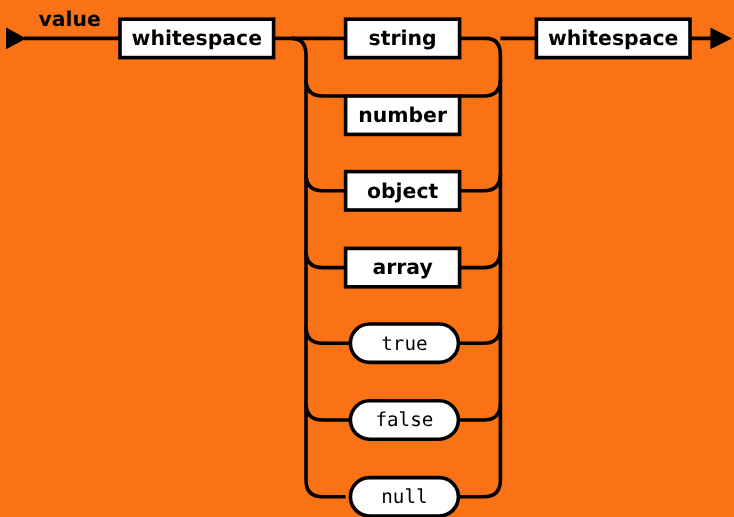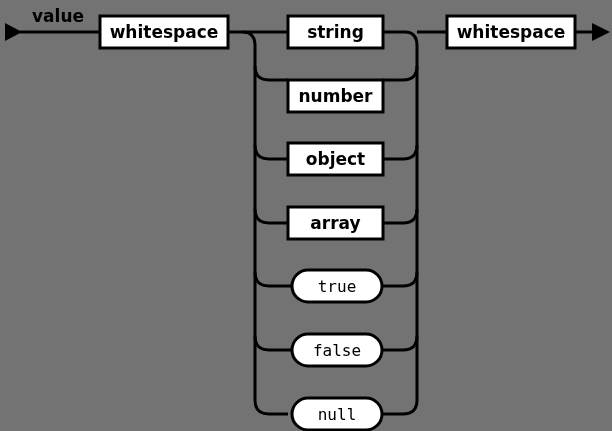--- a/index.html
+++ b/index.html
@@ -4,21 +4,21 @@
 <style>
   html, body {
     margin: 0;
     padding: 0;
     background: #ffffff;
   }
   #diagram-root {
     position: relative;
     width: 612px;
     height: 431px;
-    background: #737373;
+    background: #f97316;
     font-family: "Liberation Sans", sans-serif;
     overflow: hidden;
   }
   svg#railroad {
     display: block;
     width: 612px;
     height: 431px;
   }
   .rail {
     fill: none;

